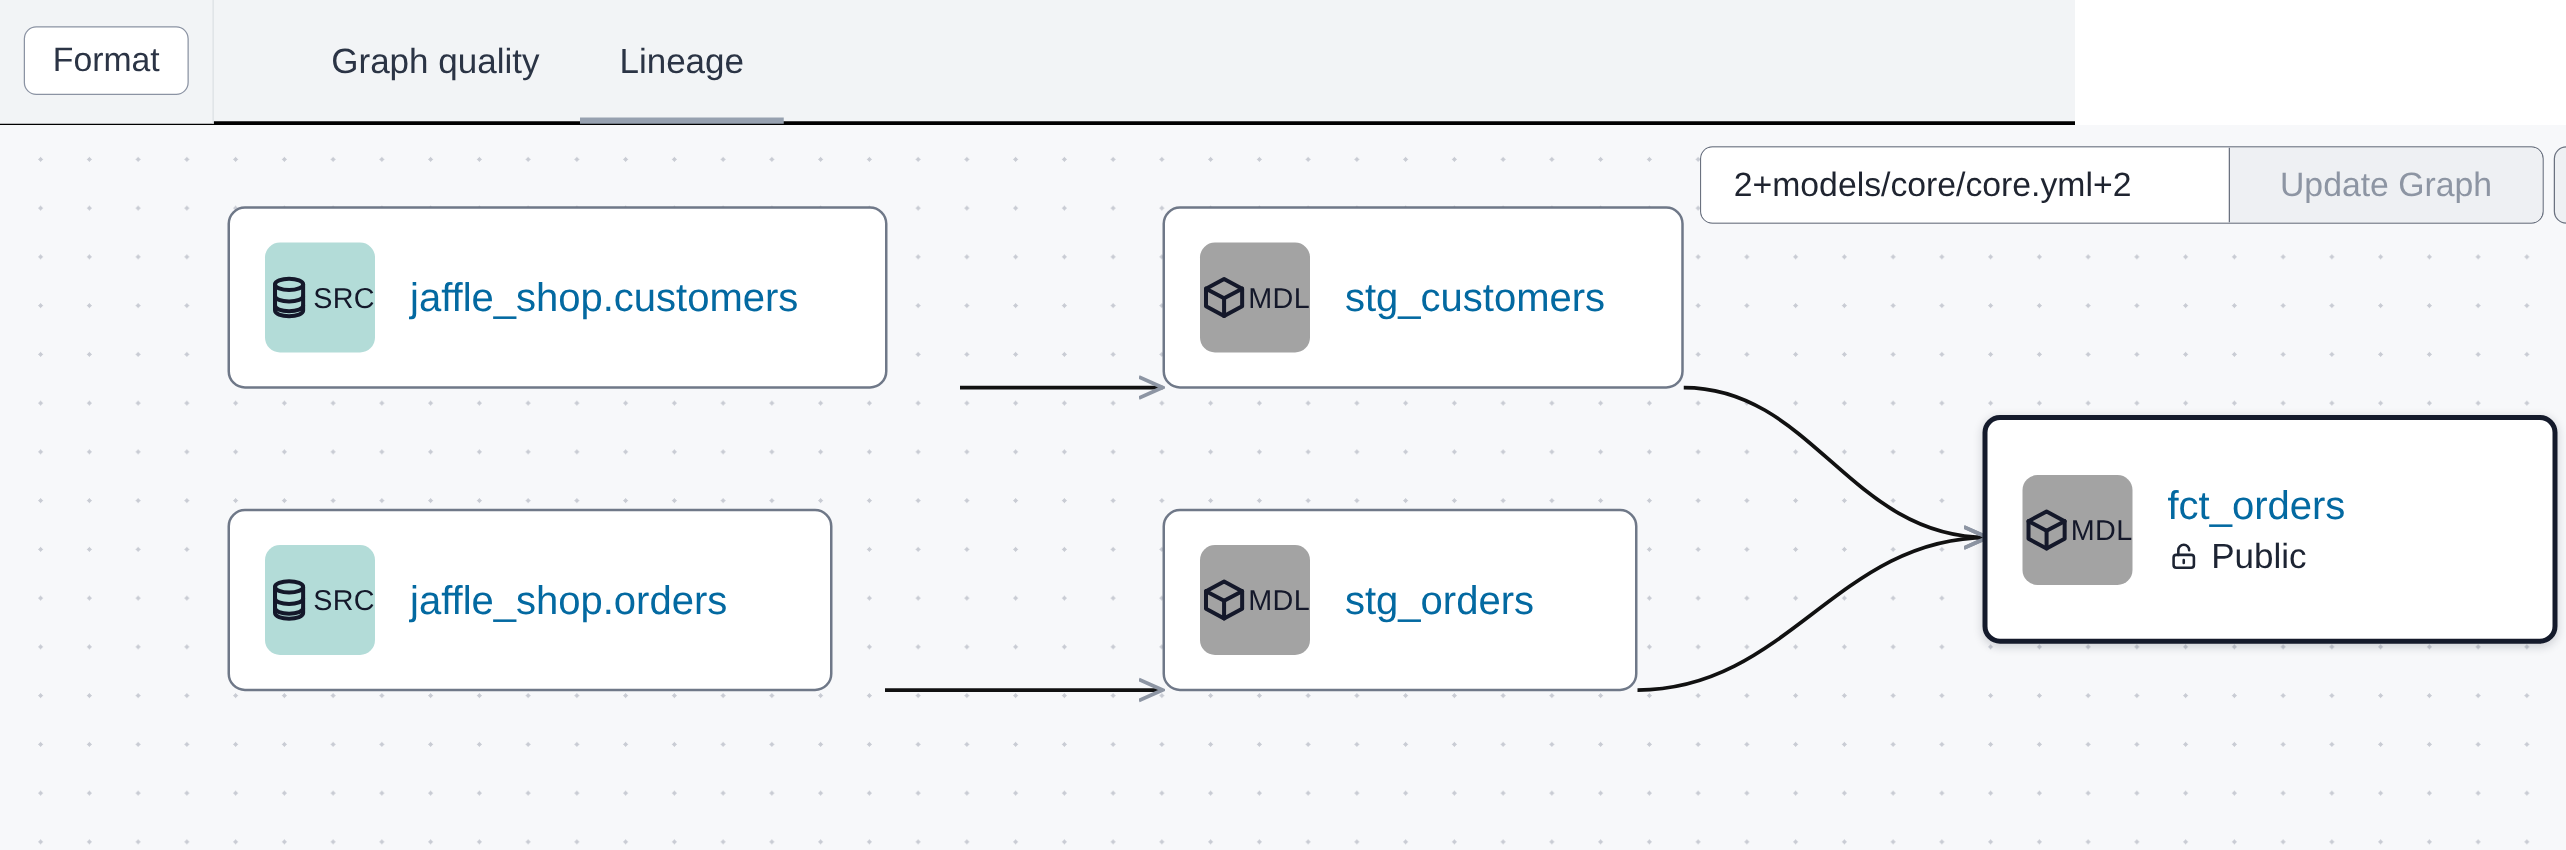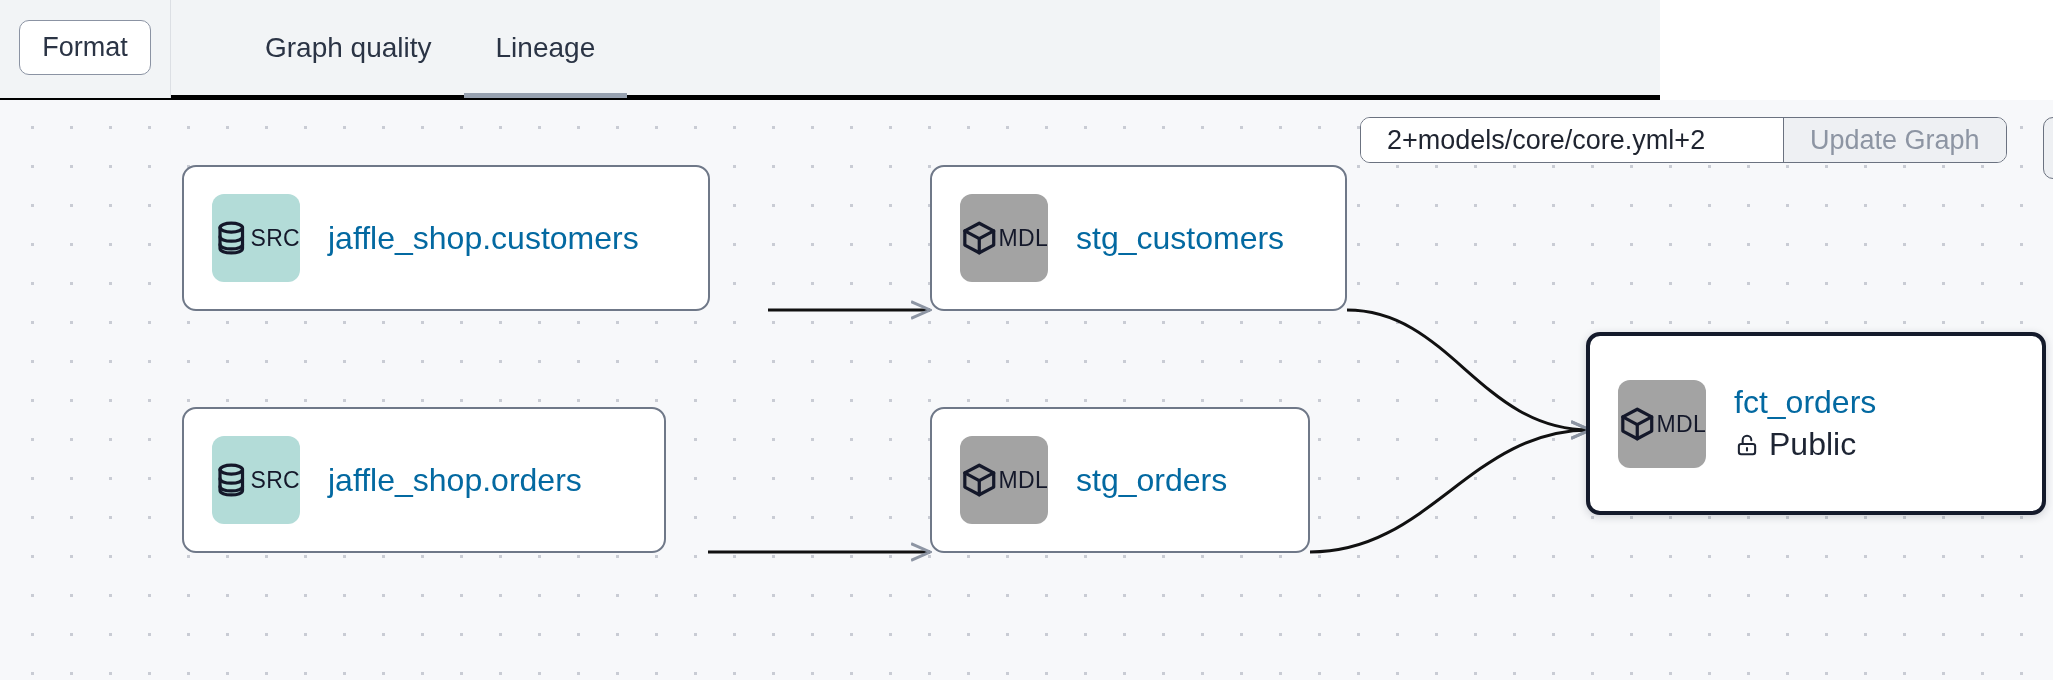--- a/index.html
+++ b/index.html
@@ -13,21 +13,21 @@
 
   
   .toolbar {
     position: absolute;
     left: 0; top: 0;
     width: 1660px;
     height: 100px;
     background: #f2f4f6;
     display: flex;
     align-items: center;
-    border-bottom: 5px solid #000000;
+    border-bottom: 3px solid #000000;
   }
   .format-wrap {
     width: 171px;
     height: 100px;
     display: flex;
     align-items: center;
     justify-content: center;
     background: #f2f4f6;
     border-right: 1px solid #dcdfe4;
     flex: 0 0 171px;
@@ -87,41 +87,41 @@
     top: 17px;
     display: flex;
     align-items: stretch;
     z-index: 20;
   }
   .graph-input-group {
     display: flex;
     border: 1px solid #6b7280;
     border-radius: 10px;
     overflow: hidden;
-    height: 46px;
+    height: 62px;
     background: #ffffff;
     justify-content: center;
   }
   .graph-input {
     border: none;
     outline: none;
     background: #ffffff;
     font-size: 27px;
     color: #1f2430;
     padding: 0 26px;
     width: 422px;
     font-family: "Liberation Sans", sans-serif;
   }
   .update-btn {
     border: none;
     border-left: 1px solid #6b7280;
     background: #eef0f3;
     color: #8d95a3;
     font-size: 27px;
-    padding: 0 26px;
+    padding: 0 40px;
     cursor: pointer;
     white-space: nowrap;
     font-family: "Liberation Sans", sans-serif;
   }
   .extra-panel {
     position: absolute;
     left: 2043px;
     top: 17px;
     width: 120px;
     height: 62px;
@@ -175,21 +175,21 @@
   .node-title {
     font-size: 32px;
     color: #0369a1;
     line-height: 1.15;
     white-space: nowrap;
   }
   .node-sub {
     display: flex;
     align-items: center;
     gap: 9px;
-    font-size: 32px;
+    font-size: 28px;
     color: #1d2433;
     margin-top: 6px;
   }
   .node-sub svg { display: block; }
 
   .edge-layer {
     position: absolute;
     left: 0; top: 0;
     width: 2053px;
     height: 580px;

